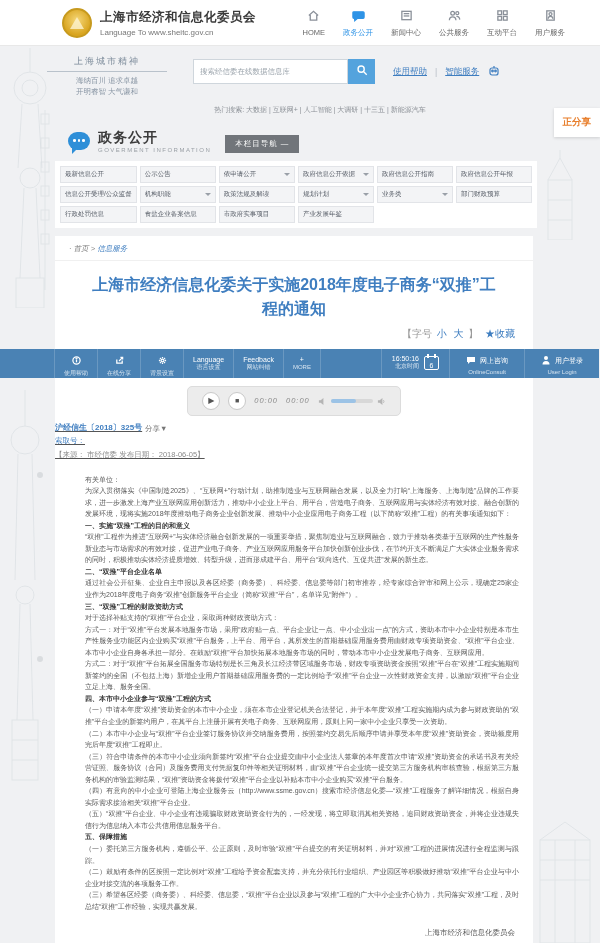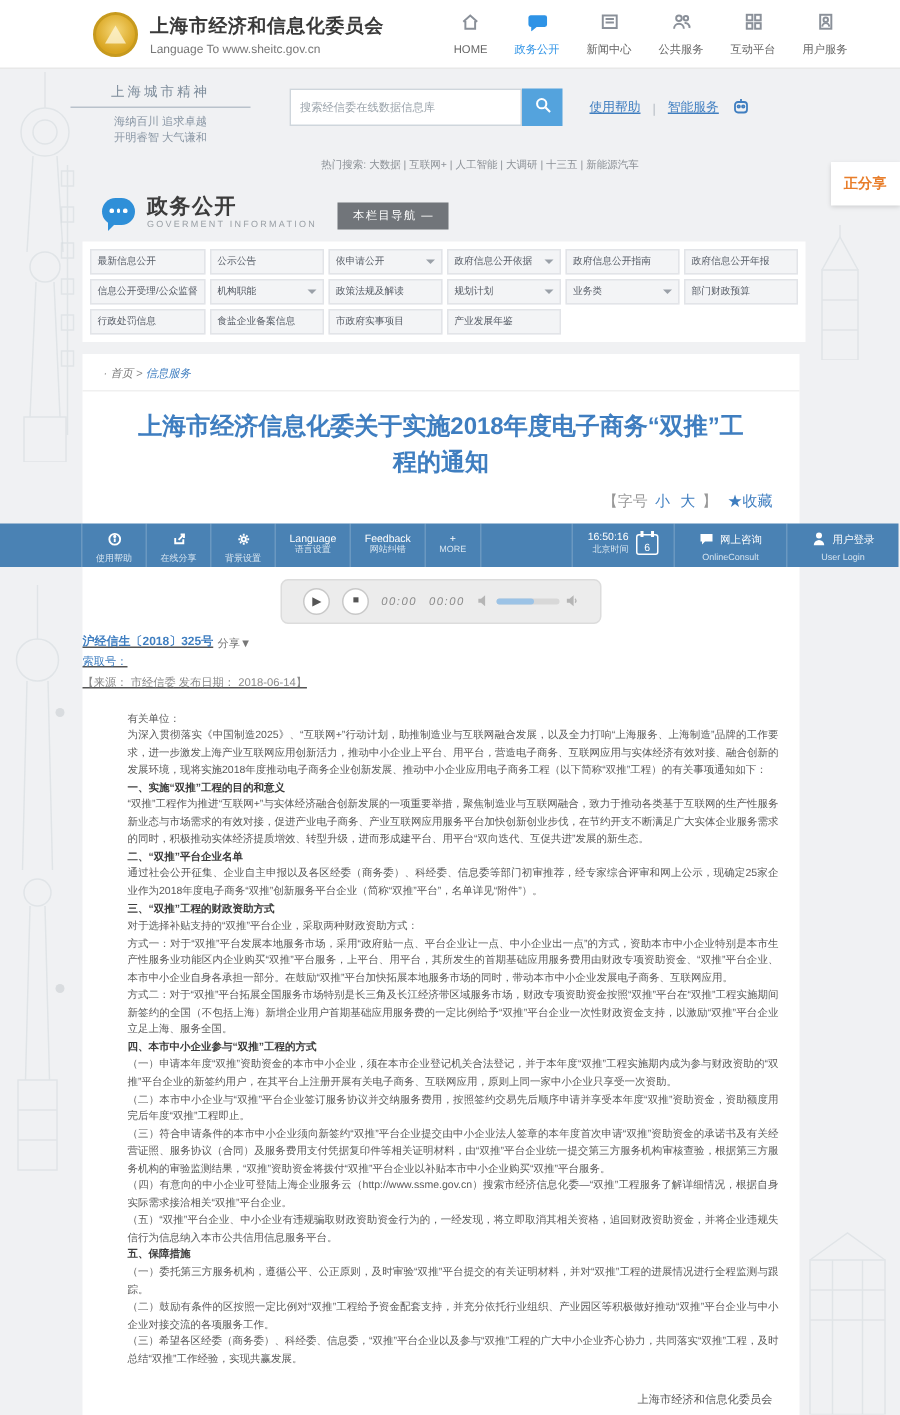--- a/index.html
+++ b/index.html
@@ -474,21 +474,21 @@
               <path d="M7.2 3.5 a2.5 2.5 0 0 1 0 3" stroke="#b5b5b5" fill="none"></path>
             </svg></span>
       </div>
     </div>
   </div>
 
   <div class="meta">
     <span class="share-dd">分享▼</span>
     <div class="doc-no">沪经信生〔2018〕325号</div>
     <div class="retrieval">索取号：</div>
-    <div class="source-line">【来源： 市经信委 发布日期： 2018-06-14】</div>
+    <div class="source-line">【来源： 市经信委 发布日期： 2018-06-05】</div>
   </div>
 
   <div class="doc-body" style="position:relative;">
     <span class="dot" style="top:6px;"></span>
     <span class="dot" style="top:190px;"></span>
     <p>有关单位：</p>
     <p>为深入贯彻落实《中国制造2025》、“互联网+”行动计划，助推制造业与互联网融合发展，以及全力打响“上海服务、上海制造”品牌的工作要求，进一步激发上海产业互联网应用创新活力，推动中小企业上平台、用平台，营造电子商务、互联网应用与实体经济有效对接、融合创新的发展环境，现将实施2018年度推动电子商务企业创新发展、推动中小企业应用电子商务工程（以下简称“双推”工程）的有关事项通知如下：</p>
     <p class="h">一、实施“双推”工程的目的和意义</p>
     <p>“双推”工程作为推进“互联网+”与实体经济融合创新发展的一项重要举措，聚焦制造业与互联网融合，致力于推动各类基于互联网的生产性服务新业态与市场需求的有效对接，促进产业电子商务、产业互联网应用服务平台加快创新创业步伐，在节约开支不断满足广大实体企业服务需求的同时，积极推动实体经济提质增效、转型升级，进而形成建平台、用平台“双向迭代、互促共进”发展的新生态。</p>
     <p class="h">二、“双推”平台企业名单</p>

